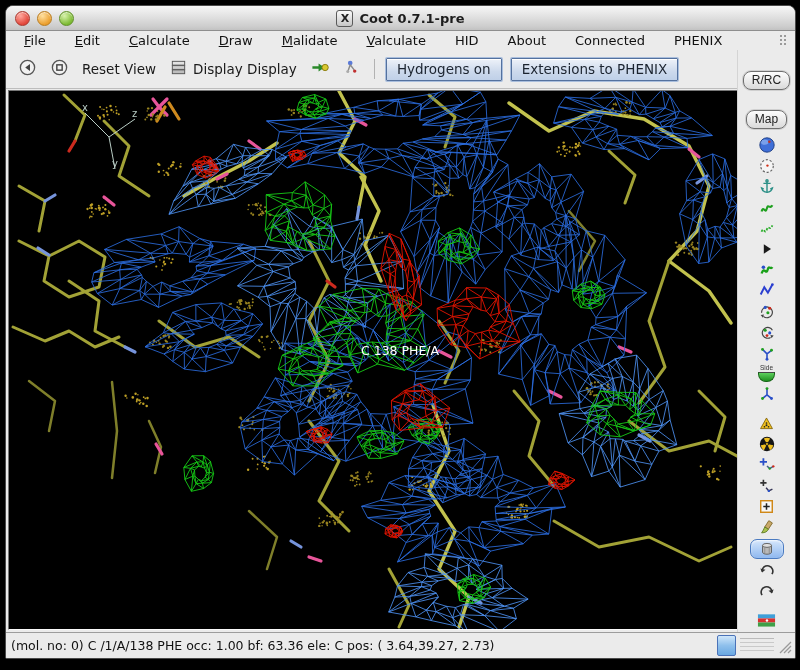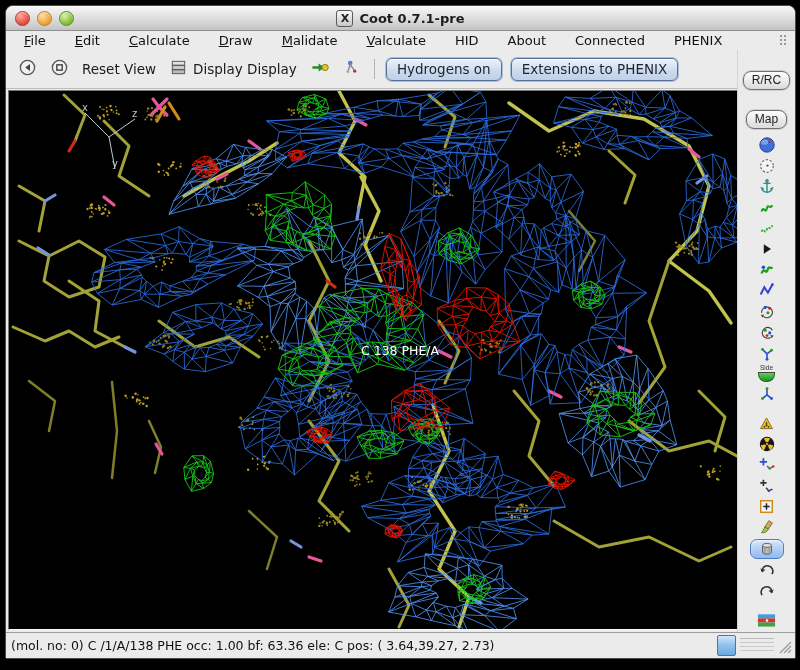--- a/index.html
+++ b/index.html
@@ -29,21 +29,21 @@
   
   .contentrow{flex:1;display:flex;min-height:0;}
   .leftcol{width:731px;flex:0 0 731px;display:flex;flex-direction:column;min-height:0;}
   .rightcol{flex:1;display:flex;flex-direction:column;align-items:center;padding-top:1px;
             border-left:1px solid #d4d4d4;min-height:0;overflow:hidden;}
   
   .toolbar{height:38px;flex:0 0 38px;display:flex;align-items:center;gap:9px;padding-left:10px;
            border-bottom:1px solid #bdbdbd;background:#ebebeb;font-size:13.5px;color:#1a1a1a;}
   .tbtn{display:flex;align-items:center;gap:5px;background:none;border:none;font:inherit;color:inherit;padding:2px 2px;cursor:default;justify-content:center;}
   .sep{width:1px;height:20px;background:#b2b2b2;margin:0 2px;}
-  .pill{font:inherit;color:#1c2430;padding:2px 10px 3px;border-radius:6px;border:1px solid #54719e;
+  .pill{font:inherit;color:#1c2430;padding:2px 10px 3px;border-radius:1px;border:1px solid #54719e;
         background:linear-gradient(#eef2f9,#ccd9ec 60%,#bfd0e8);box-shadow:0 0 0 1px #a9bedd, inset 0 1px 0 #fff;cursor:default;}
   
   .rpill{font-size:12px;color:#222;padding:1px 8px 2px;border-radius:8px;border:1px solid #6f6f6f;
          background:linear-gradient(#fdfdfd,#dadada);margin-top:20px;box-shadow:0 0 0 1px #cfcfcf;cursor:default;}
   .iconstack{margin-top:7px;display:flex;flex-direction:column;align-items:center;gap:3px;flex:1;min-height:0;}
   .ricon{width:26px;height:19px;display:flex;align-items:center;justify-content:center;background:none;border:none;padding:0;cursor:default;}
   .ricon svg{display:block;}
   .ricon.active{background:linear-gradient(#d5e6fb,#8fb8ef);border:1px solid #4a7ac0;border-radius:7px;
                 width:34px;height:21px;box-shadow:inset 0 1px 2px rgba(255,255,255,.8);}
   .rdivider{width:40px;height:1px;background:#c2c2c2;margin:3px 0;}

